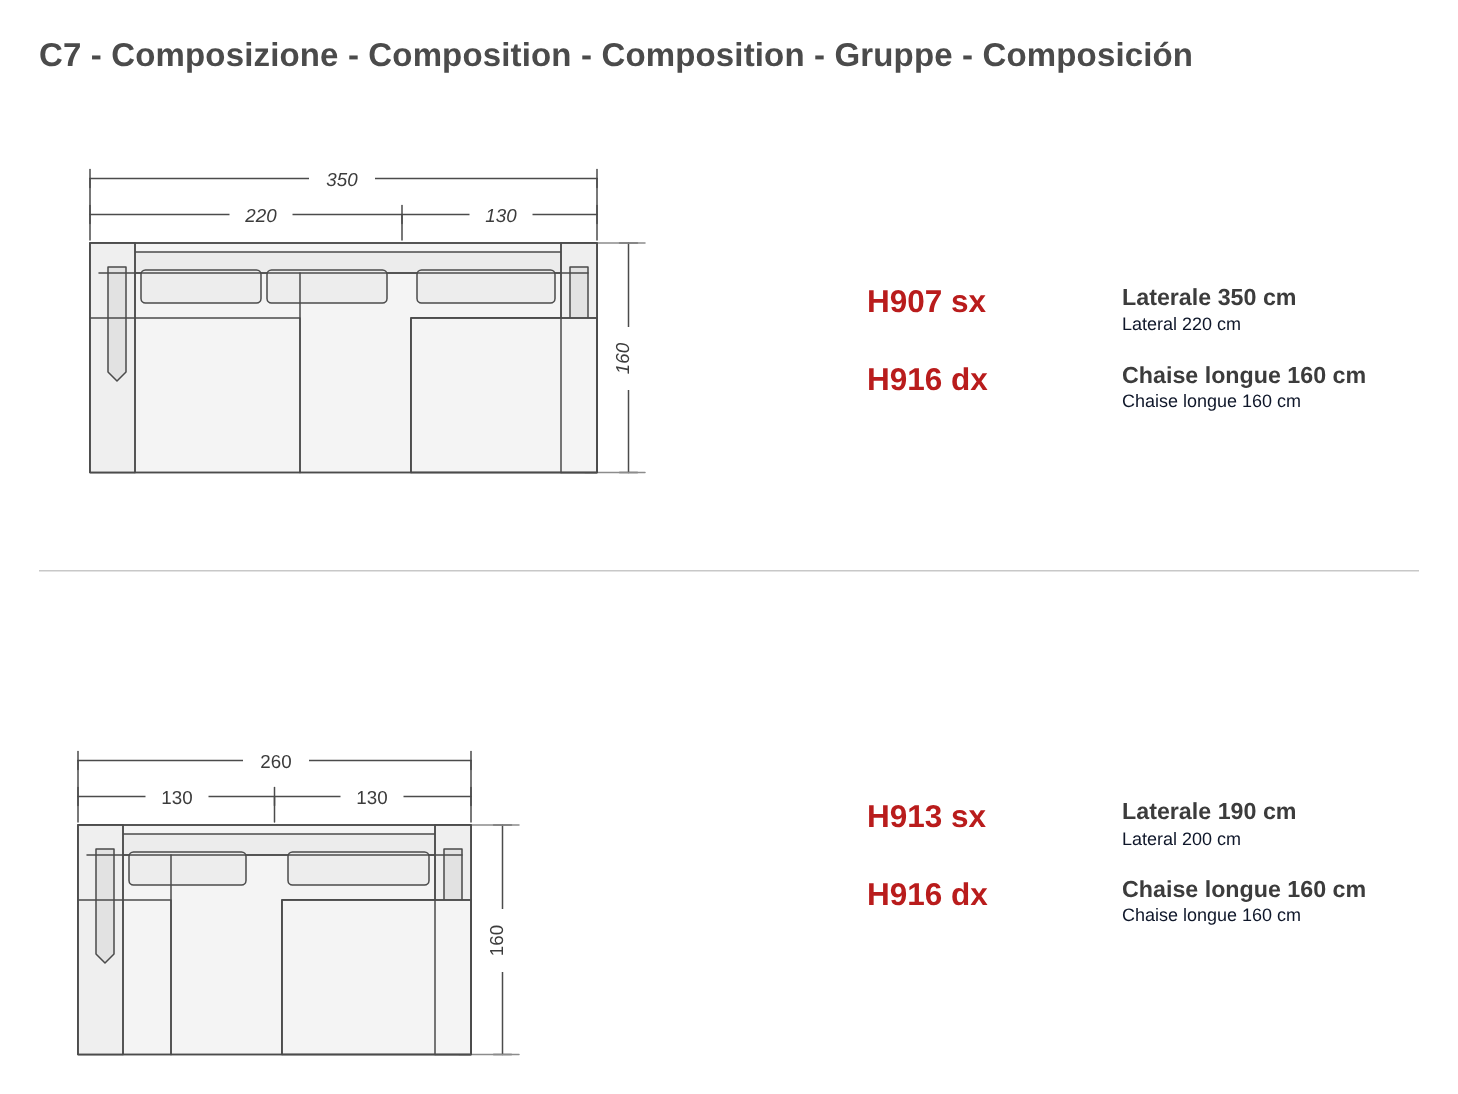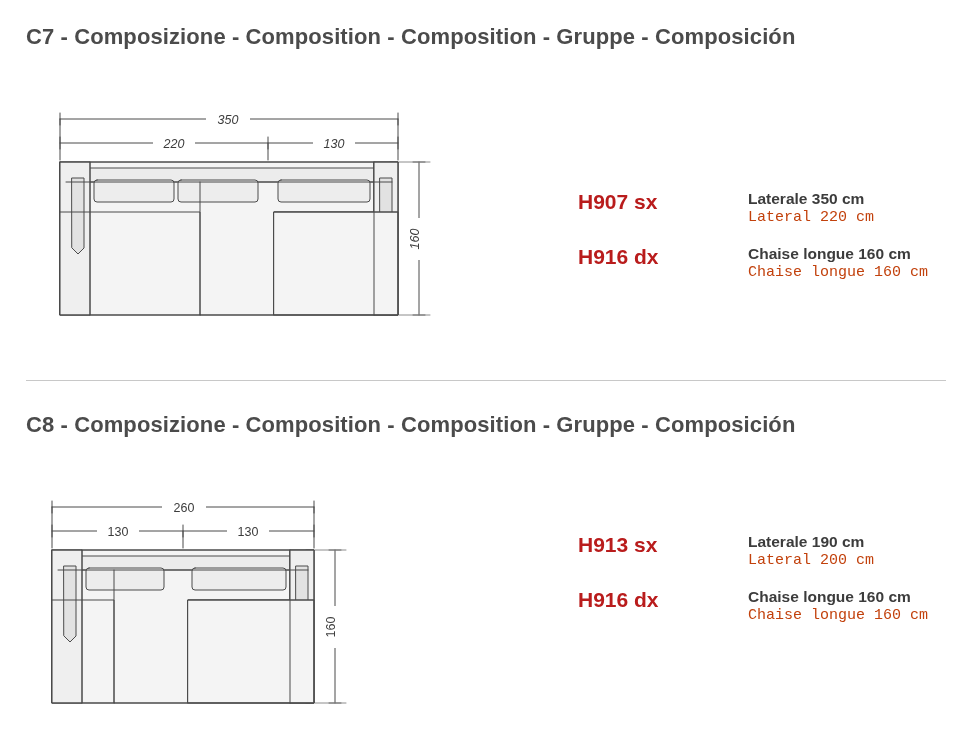--- a/index.html
+++ b/index.html
@@ -74,26 +74,25 @@
     flex: 1 1 auto;
   }
   .legend-desc-bold {
     font-size: 15.5px;
     font-weight: bold;
     color: #3c3c3c;
     line-height: 1.2;
     white-space: nowrap;
   }
   .legend-desc-light {
-    font-size: 15px;
+    font-size: 12px;
     font-weight: normal;
-    color: #c2410c;
+    color: #0f172a;
     line-height: 1.25;
     white-space: nowrap;
-    font-family: Liberation Mono, monospace;
   }
 
   svg { display: block; overflow: visible; }
 
   .dim-text {
     font-family: "Liberation Sans", sans-serif;
     font-size: 12.5px;
     fill: #3c3c3c;
   }
 </style>
@@ -182,21 +181,20 @@
         <div class="legend-desc-light">Chaise longue 160 cm</div>
       </div>
     </div>
   </div>
 
   <div class="divider" id="divider-0"></div>
 </div>
 
 <div class="section" id="section-1">
 
-  <div class="section-title">C8 - Composizione - Composition - Composition - Gruppe - Composición</div>
 
   <div class="drawing" id="drawing-1">
     <svg width="360" height="230" viewBox="0 0 360 230" xmlns="http://www.w3.org/2000/svg">
       <g fill="none" stroke="#4b4b4b" stroke-width="1" stroke-linejoin="round" stroke-linecap="round">
 
         <line x1="22" y1="19" x2="284" y2="19"></line>
         <line x1="22" y1="13" x2="22" y2="25"></line>
         <line x1="284" y1="13" x2="284" y2="25"></line>
         <rect x="132" y="10" width="44" height="18" fill="#ffffff" stroke="none"></rect>
         <text class="dim-text" x="154" y="24" text-anchor="middle" stroke="none">260</text>

